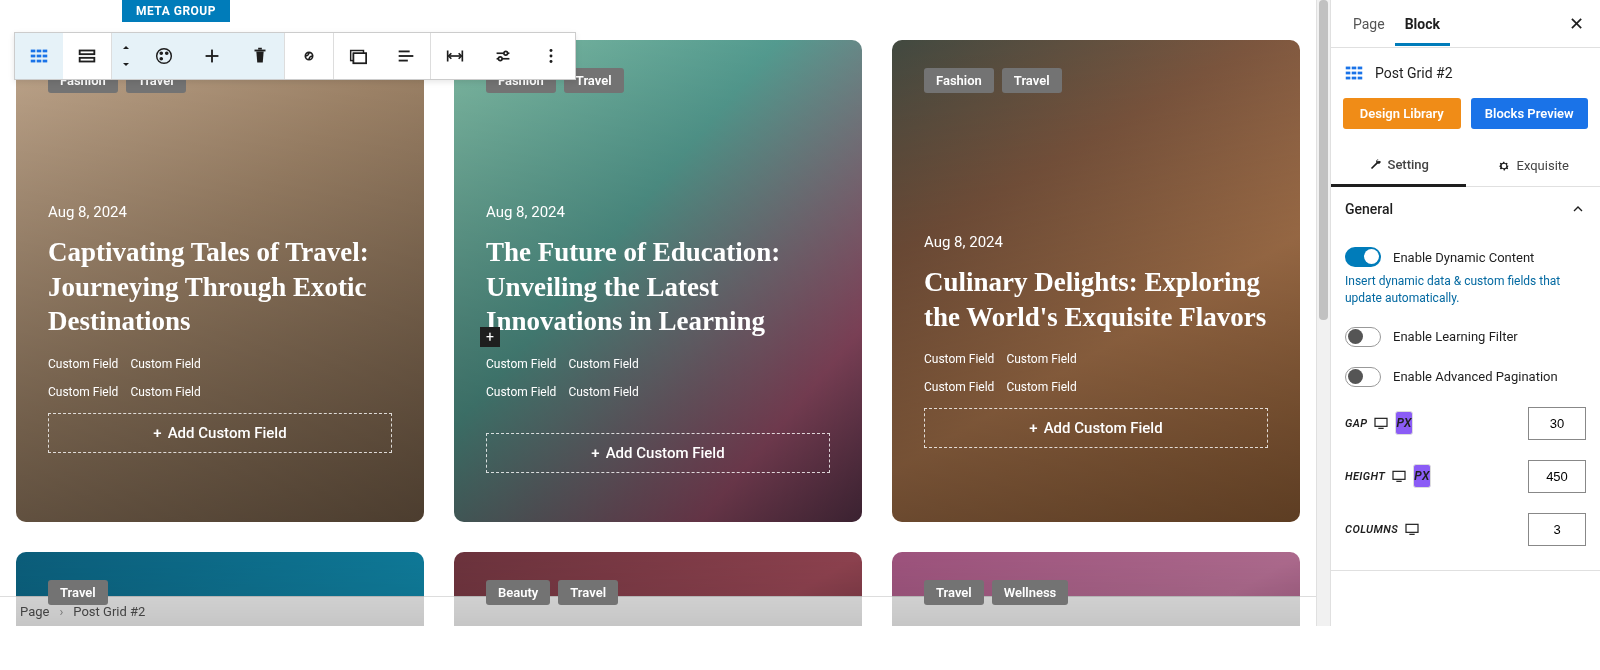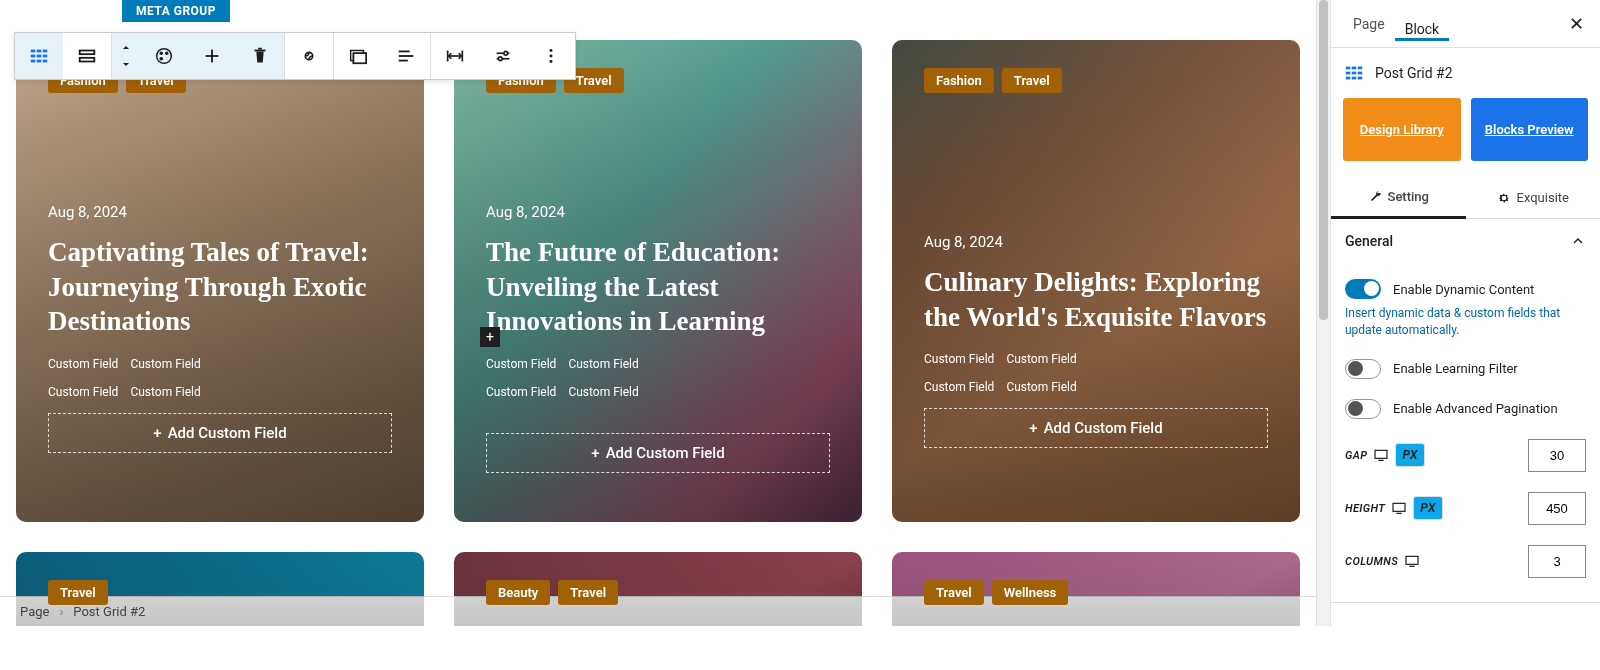--- a/index.html
+++ b/index.html
@@ -21,58 +21,58 @@
 .tb-btn svg { width: 22px; height: 22px; }
 .tb-btn.narrow svg { width: 12px; height: 12px; }
 
 .grid { display: grid; grid-template-columns: repeat(3, 1fr); gap: 30px; padding-top: 28px; }
 .card { position: relative; height: 482px; border-radius: 10px; overflow: hidden; color: #fff; padding: 28px 32px; display: flex; flex-direction: column; justify-content: flex-start; }
 .card.short { height: 240px; }
 .card-bg { position: absolute; inset: 0; z-index: 0; }
 .card-overlay { position: absolute; inset: 0; background: linear-gradient(to bottom, rgba(0,0,0,0.12) 0%, rgba(0,0,0,0.32) 60%, rgba(0,0,0,0.45) 100%); z-index: 1; }
 .card > *:not(.card-bg):not(.card-overlay) { position: relative; z-index: 2; }
 .tags { display: flex; gap: 8px; margin-bottom: 110px; }
-.tag { background: #a16207; color: #fff; font-size: 13px; font-weight: 600; padding: 5px 12px; border-radius: 3px; }
+.tag { background: #737373; color: #fff; font-size: 13px; font-weight: 600; padding: 5px 12px; border-radius: 3px; }
 .date { font-size: 15px; margin-bottom: 14px; }
 .title { font-family: Georgia, 'Times New Roman', serif; font-weight: 700; font-size: 27px; line-height: 1.28; margin-bottom: 18px; }
 .cf-row { display: flex; gap: 12px; font-size: 12px; margin-bottom: 14px; }
 .add-cf { border: 1px dashed rgba(255,255,255,.8); text-align: center; padding: 10px; font-size: 15px; font-weight: 500; cursor: pointer; display: flex; align-items: center; justify-content: center; gap: 6px; }
 .mini-add { position: absolute; right: 6px; bottom: 86px; width: 20px; height: 20px; background: #1e1e1e; color: #fff; display: flex; align-items: center; justify-content: center; font-size: 14px; z-index: 3; cursor: pointer; }
 
 .side-scroll { width: 14px; background: #f1f1f1; border-left: 1px solid #e0e0e0; position: relative; }
 .side-scroll .thumb { position: absolute; top: 0; left: 2px; right: 2px; height: 320px; background: #c1c1c1; border-radius: 4px; }
 
 .sidebar { width: 270px; border-left: 1px solid #e0e0e0; display: flex; flex-direction: column; }
 .sb-tabs { display: flex; align-items: center; height: 48px; border-bottom: 1px solid #e0e0e0; padding: 0 12px; }
 .sb-tab { padding: 14px 10px; font-size: 14px; color: #555; cursor: pointer; }
-.sb-tab.active { color: #1e1e1e; font-weight: 400; border-bottom: 3px solid #007cba; margin-bottom: -1px; padding-bottom: 1px; }
+.sb-tab.active { color: #1e1e1e; font-weight: 700; border-bottom: 3px solid #007cba; margin-bottom: -1px; padding-bottom: 11px; }
 .sb-close { margin-left: auto; cursor: pointer; font-size: 18px; padding: 4px; }
 .sb-blockname { display: flex; align-items: center; gap: 10px; padding: 14px 12px; font-size: 14px; }
 .sb-blockname .bicon { width: 22px; height: 22px; }
 .sb-btns { display: flex; gap: 10px; padding: 0 12px 16px; }
-.sb-btn { flex: 1; text-align: center; padding: 24px 6px; font-size: 13px; font-weight: 600; border-radius: 3px; cursor: pointer; color: #fff; text-decoration: underline; }
+.sb-btn { flex: 1; text-align: center; padding: 8px 6px; font-size: 13px; font-weight: 600; border-radius: 3px; cursor: pointer; color: #fff; }
 .sb-btn.orange { background: #f08c17; }
 .sb-btn.blue { background: #1a73e8; }
 .sb-subtabs { display: flex; border-bottom: 1px solid #e0e0e0; }
 .sb-subtab { flex: 1; display: flex; align-items: center; justify-content: center; gap: 6px; padding: 12px 0; font-size: 13px; cursor: pointer; color: #444; }
 .sb-subtab.active { border-bottom: 3px solid #1e1e1e; font-weight: 500; margin-bottom: -1px; }
 .sb-section { border-bottom: 1px solid #e0e0e0; }
 .sb-section-head { display: flex; align-items: center; justify-content: space-between; padding: 14px 14px; font-size: 14px; font-weight: 500; cursor: pointer; }
 .sb-body { padding: 6px 14px 14px; }
 .toggle-row { display: flex; align-items: center; gap: 12px; padding: 10px 0; font-size: 13px; }
 .toggle { width: 36px; height: 20px; border-radius: 10px; position: relative; cursor: pointer; flex-shrink: 0; }
 .toggle.on { background: #007cba; }
 .toggle.off { background: #fff; border: 1px solid #999; }
 .toggle .knob { position: absolute; top: 2px; width: 15px; height: 15px; border-radius: 50%; background: #fff; }
 .toggle.on .knob { right: 2px; }
 .toggle.off .knob { left: 2px; background: #555; top: 1.5px; }
 .desc { font-size: 12px; color: #0369a1; margin: -4px 0 10px; line-height: 1.4; }
 .field-row { display: flex; align-items: center; justify-content: space-between; padding: 10px 0; }
 .field-label { font-size: 11px; font-weight: 600; letter-spacing: .4px; text-transform: uppercase; display: flex; align-items: center; gap: 6px; font-style: italic; }
-.unit { font-size: 12px; padding: 4px 6px; border: 1px solid #ddd; border-radius: 3px; background: #0ea5e9; }
+.unit { font-size: 12px; padding: 4px 0; border: 1px solid #ddd; border-radius: 3px; background: #8b5cf6; }
 .num-input { width: 58px; padding: 8px 6px; border: 1px solid #888; font-size: 13px; text-align: center; }
 .dev-icon { width: 16px; height: 14px; }
 
 
 .bg1 { background: linear-gradient(135deg, #dcbfa1 0%, #b89979 45%, #8a6f55 100%); }
 .bg2 { background: linear-gradient(130deg, #8fd1b7 0%, #5fb0a3 40%, #b35d7d 80%, #6a3d58 100%); }
 .bg3 { background: linear-gradient(150deg, #4a5349 0%, #8e6247 30%, #c88a5a 60%, #a96f3f 100%); }
 .bg4 { background: linear-gradient(150deg, #0d6a8b 0%, #1290b3 60%, #0a5570 100%); }
 .bg5 { background: linear-gradient(150deg, #7a3a45 0%, #a14b5a 50%, #5a2a34 100%); }
 .bg6 { background: linear-gradient(150deg, #b35e8e 0%, #c579a1 50%, #8f4670 100%); }

